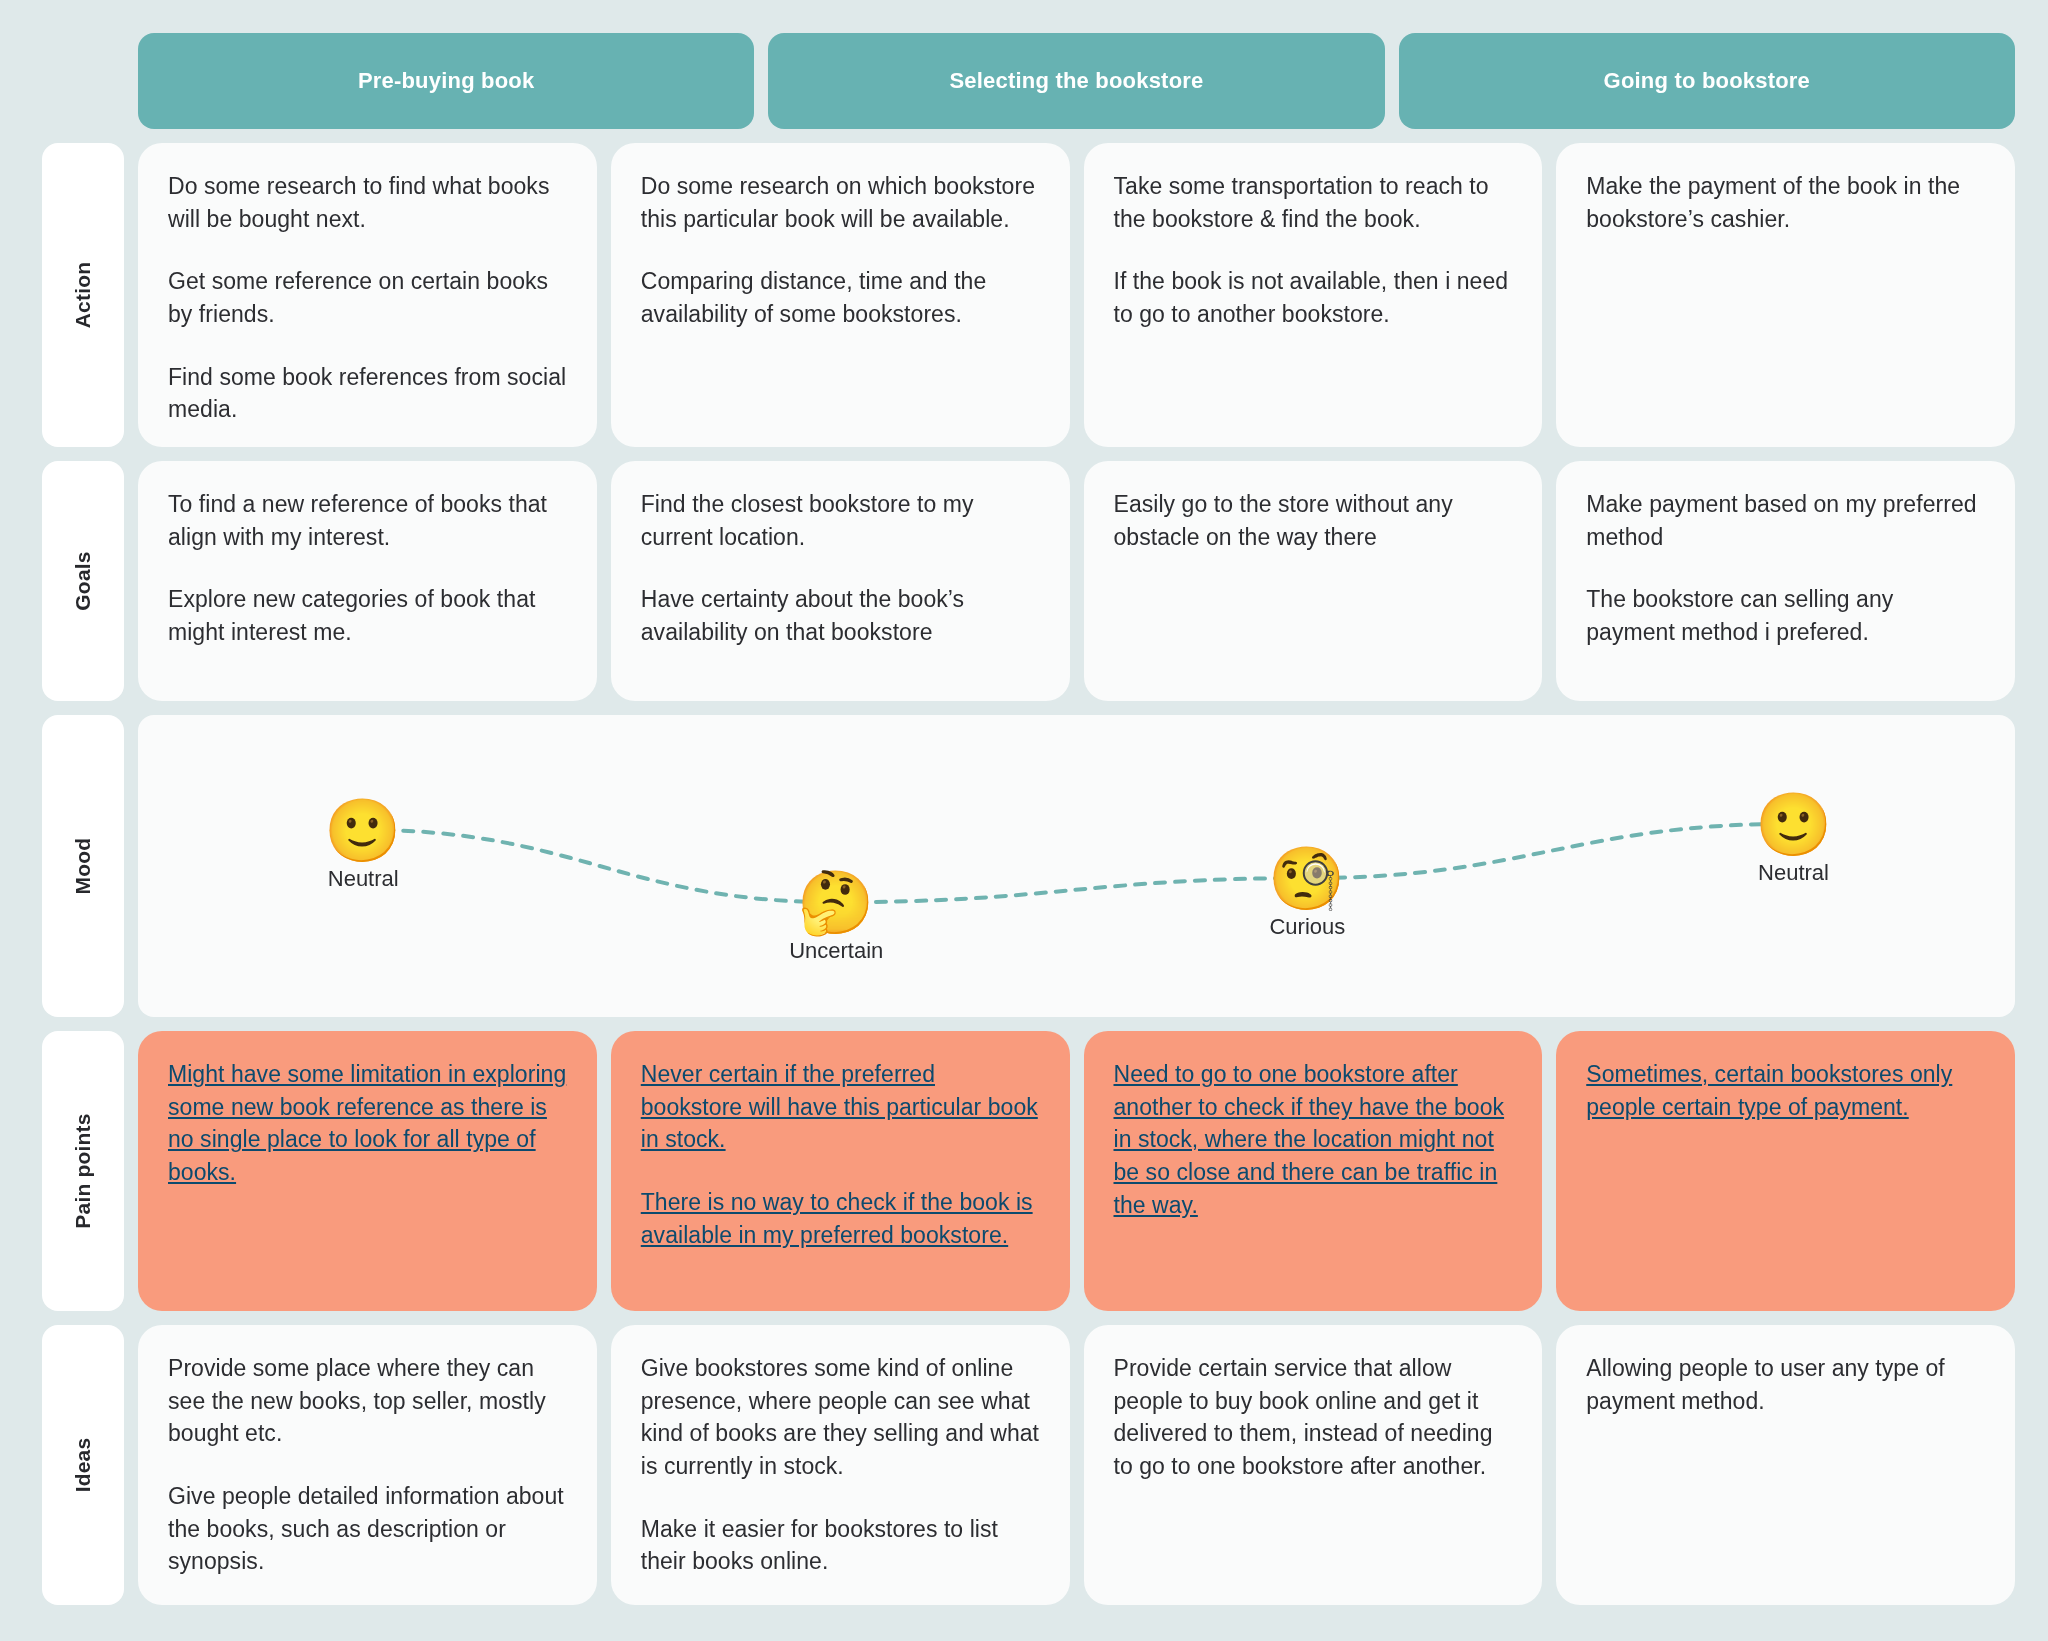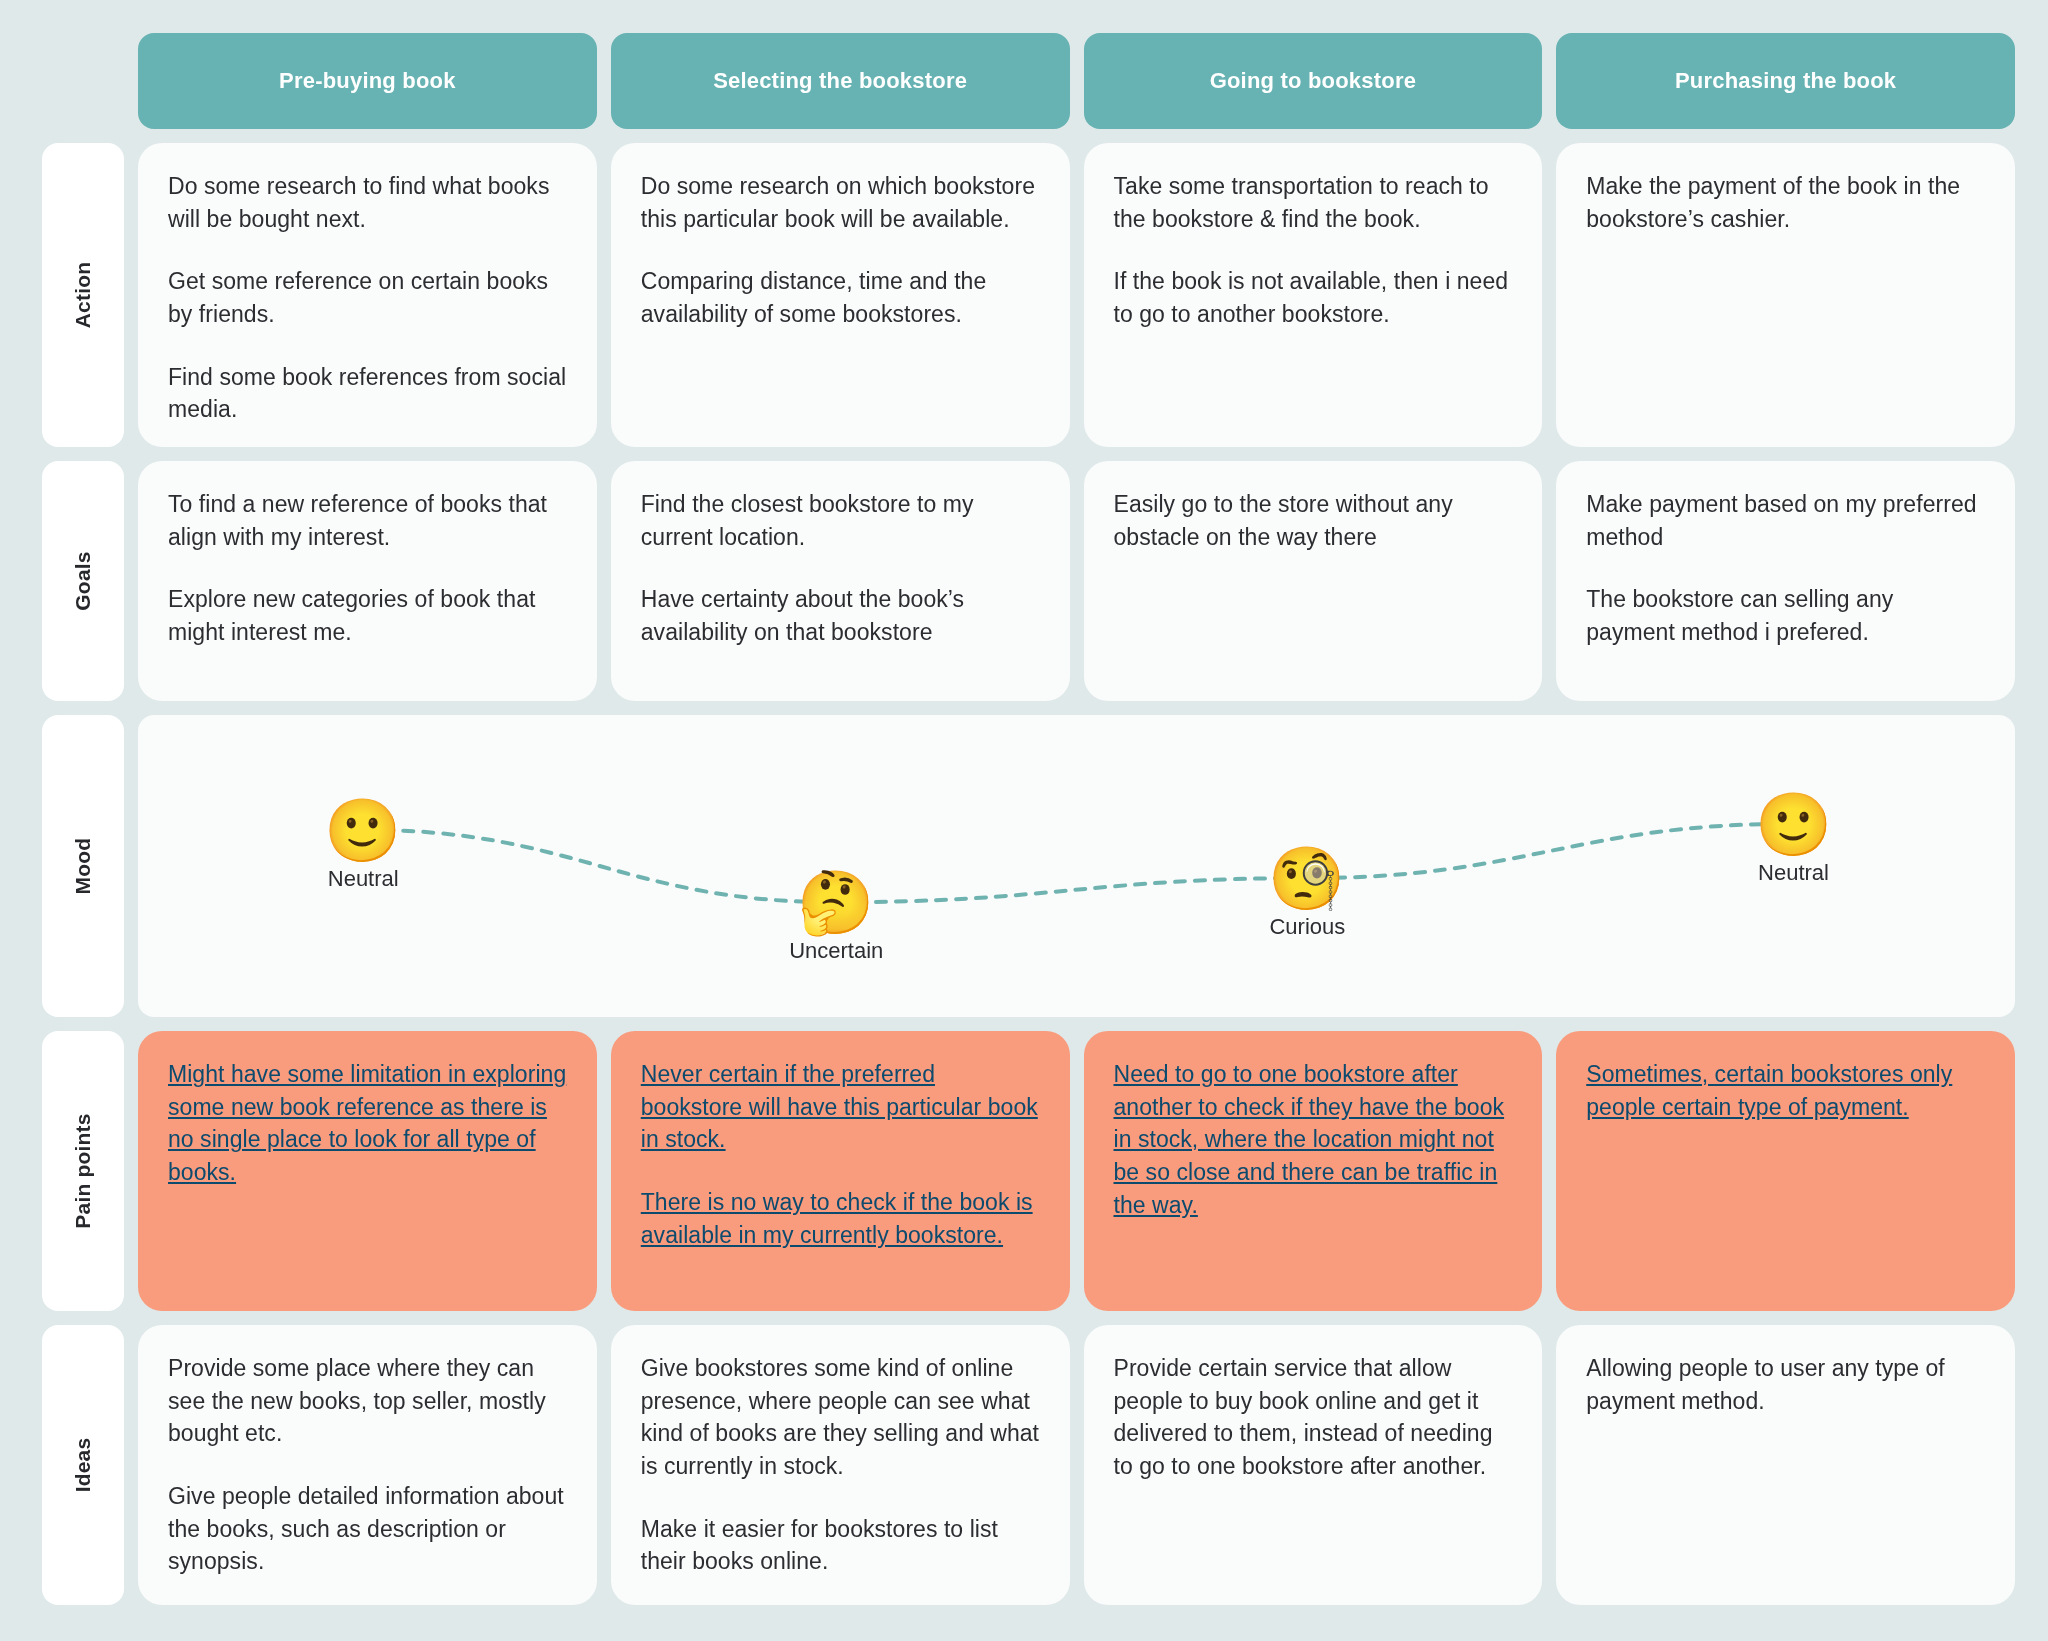--- a/index.html
+++ b/index.html
@@ -150,23 +150,20 @@
     <div class="cells">
       <div class="header-cell">
         <span class="header-cell-text">Pre-buying book</span>
       </div>
       <div class="header-cell">
         <span class="header-cell-text">Selecting the bookstore</span>
       </div>
       <div class="header-cell">
         <span class="header-cell-text">Going to bookstore</span>
       </div>
-      <div class="header-cell">
-        <span class="header-cell-text">Purchasing the book</span>
-      </div>
     </div>
   </div>
 
   <div class="row row-action">
     <div class="row-label">
       <span class="row-label-text">Action</span>
     </div>
     <div class="cells">
       <div class="cell">
         <p class="para">Do some research to find what books will be bought next.</p>
@@ -240,21 +237,21 @@
   <div class="row row-pain">
     <div class="row-label">
       <span class="row-label-text">Pain points</span>
     </div>
     <div class="cells">
       <div class="cell pain">
         <p class="para">Might have some limitation in exploring some new book reference as there is no single place to look for all type of books.</p>
       </div>
       <div class="cell pain">
         <p class="para">Never certain if the preferred bookstore will have this particular book in stock.</p>
-        <p class="para">There is no way to check if the book is available in my currently bookstore.</p>
+        <p class="para">There is no way to check if the book is available in my preferred bookstore.</p>
       </div>
       <div class="cell pain">
         <p class="para">Need to go to one bookstore after another to check if they have the book in stock, where the location might not be so close and there can be traffic in the way.</p>
       </div>
       <div class="cell pain">
         <p class="para">Sometimes, certain bookstores only people certain type of payment.</p>
       </div>
     </div>
   </div>
 

